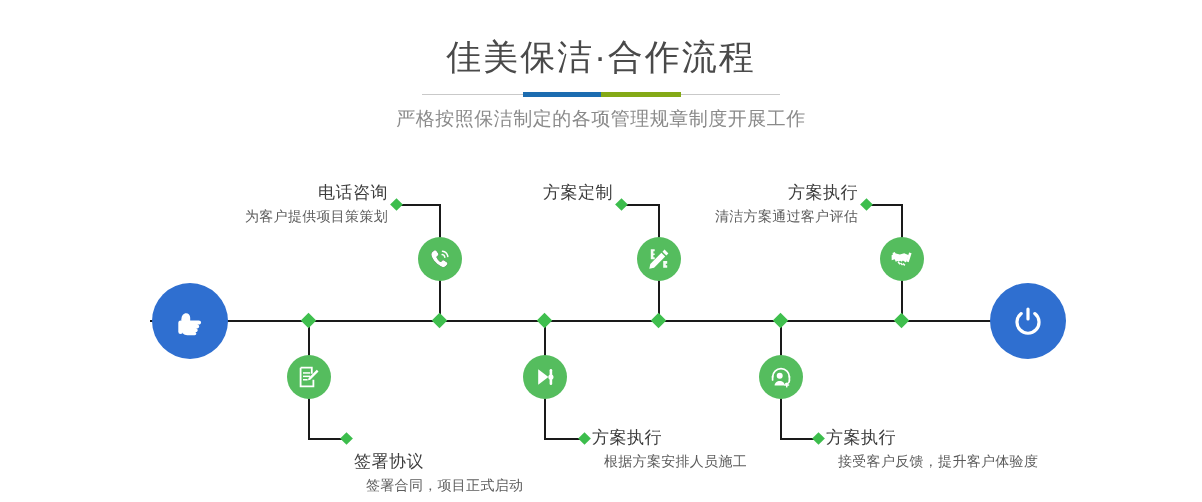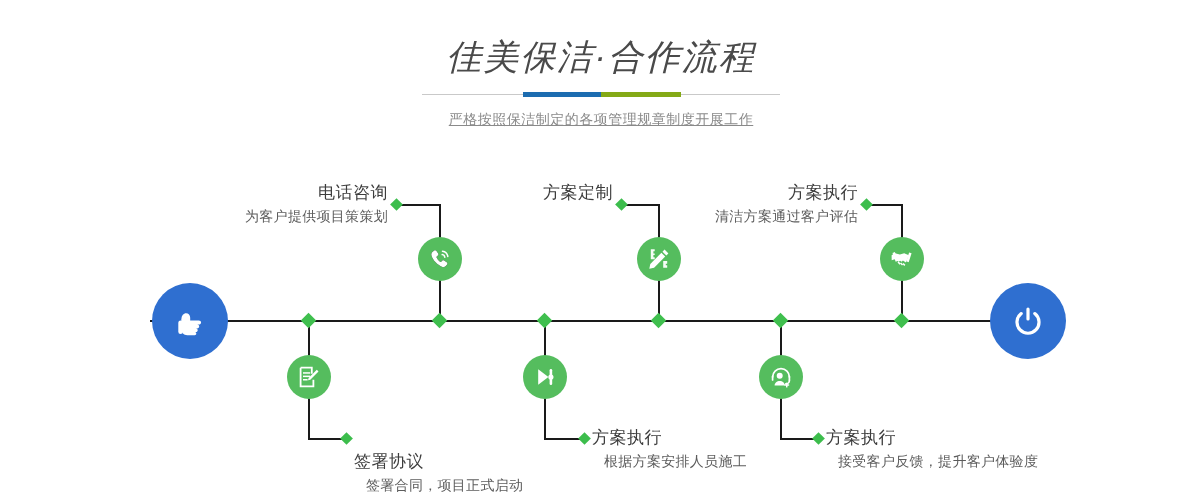--- a/index.html
+++ b/index.html
@@ -27,21 +27,20 @@
     width: 1202px;
     text-align: center;
   }
   .page-title {
     font-size: 35px;
     color: #4a4a4a;
     letter-spacing: 2px;
     line-height: 46px;
     font-weight: normal;
     margin: 0;
-    font-style: italic;
   }
   .divider {
     position: relative;
     width: 358px;
     height: 8px;
     margin: 11px auto 0 auto;
   }
   .divider .rule {
     position: absolute;
     left: 0;
@@ -60,26 +59,25 @@
   }
   .divider .seg-green {
     position: absolute;
     left: 179px;
     top: 1px;
     width: 80px;
     height: 5px;
     background: #84a916;
   }
   .page-subtitle {
-    font-size: 14px;
+    font-size: 19px;
     color: #8a8a8a;
     line-height: 22px;
     margin: 9px 0 0 0;
     letter-spacing: 0.5px;
-    text-decoration: underline;
   }
 
   
   .flow {
     position: absolute;
     left: 0;
     top: 160px;
     width: 1202px;
     height: 330px;
     padding-left: 7px;

